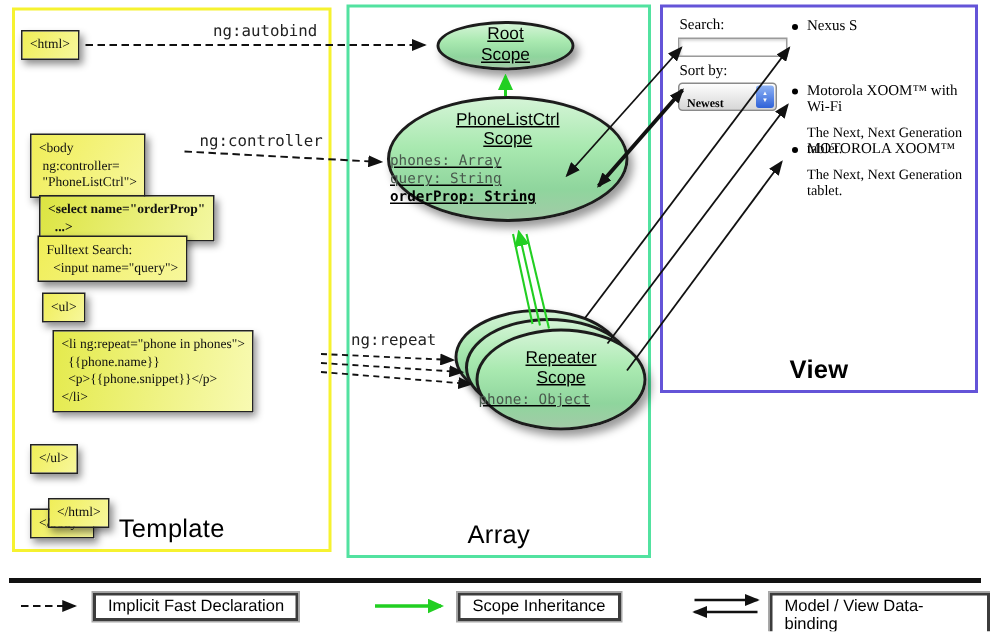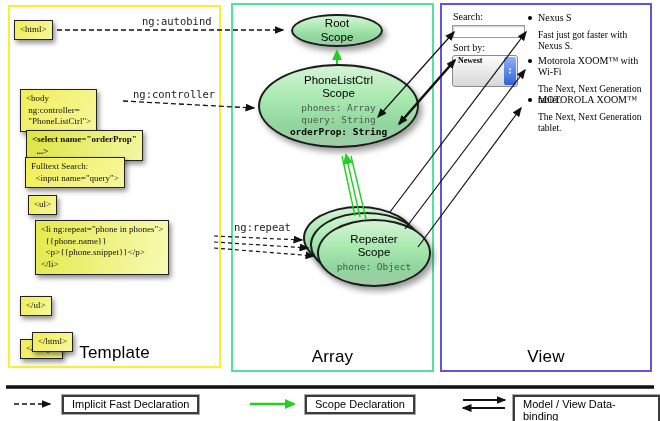--- a/index.html
+++ b/index.html
@@ -3,57 +3,57 @@
 <meta charset="utf-8">
 <style>
   * { margin:0; padding:0; box-sizing:border-box; }
   body { background:#fff; font-family:"Liberation Sans", sans-serif; }
   #stage { position:relative; width:660px; height:421px; background:#fff; overflow:hidden; }
 
   
   .col { position:absolute; background:#fff; border:2px solid; }
   .col-template { left:8px;  top:5px; width:213px; height:363px; border-color:#f6f230; }
   .col-model    { left:231px; top:3px; width:203px; height:369px; border-color:#52e2a0; }
-  .col-view     { left:440px; top:3px; width:212px; height:369px; border-color:#6454d8; }
+  .col-view     { left:440px; top:3px; width:212px; height:259px; border-color:#6454d8;font-weight:bold; }
   .col-label { position:absolute; bottom:3px; left:0; right:0; text-align:center;
                font-size:17px; color:#000; letter-spacing:.2px; }
 
   
   .codebox { position:absolute; font-family:Liberation Serif, serif; font-size:9px;
              line-height:1.3; color:#111; white-space:pre; padding:3px 5px;
              border:1px solid #222; background:linear-gradient(120deg,#f0ee58,#f7f79c);
              box-shadow:2px 3px 5px rgba(0,0,0,.45); z-index:3; }
   .codebox.strong { background:linear-gradient(110deg,#dce441,#f3f7a2); font-weight:bold; }
   .codebox.wide   { background:linear-gradient(100deg,#e4ea4c,#f8fab2); }
 
   
   .arrow-label { position:absolute; font-family:"DejaVu Sans Mono", monospace;
                  font-size:10.5px; color:#222; z-index:4; }
 
   
   .ellipse { position:absolute; border:2px solid #1c1c1c; border-radius:50%;
              background:linear-gradient(180deg,#d4f4d6 0%,#a9e9b0 40%,#8fd59d 75%,#a2cba7 100%);
              box-shadow:3px 4px 6px rgba(0,0,0,.4); z-index:2;
-             display:flex; flex-direction:column; align-items:center; justify-content:center; }
+             display:flex; flex-direction:column; justify-content:center;text-decoration:underline; }
   .ellipse .title { font-size:11.5px; color:#000; text-align:center; white-space:pre; line-height:1.15; }
   .ellipse .props { font-family:"DejaVu Sans Mono", monospace; font-size:9.5px; color:#49594d;
                     white-space:pre; line-height:1.25; margin-top:2px; }
   .ellipse .props-bold { font-family:"DejaVu Sans Mono", monospace; font-size:9.5px; color:#000;
                     font-weight:bold; white-space:pre; line-height:1.25; }
 
   
   .view-label { position:absolute; font-family:"Liberation Serif", serif; font-size:10px; color:#000; }
   .search-input { position:absolute; left:452px; top:25px; width:73px; height:13px;
                   border:1px solid #9a9a9a; background:#fff; box-shadow:inset 1px 1px 2px rgba(0,0,0,.2);
                   font-size:9px; padding:0 2px; }
-  .sort-select { position:absolute; left:452px; top:55px; width:66px; height:32px;
+  .sort-select { position:absolute; left:452px; top:55px; width:66px; height:19px;
                  border:1px solid #8a8a8a; border-radius:3px;
                  background:linear-gradient(180deg,#fdfdfd,#d7d7d7);
                  font-family:"Liberation Serif", serif; font-size:8px; font-weight:bold;
-                 display:flex; align-items:flex-start; padding-left:5px; z-index:3; }
+                 display:flex; align-items:flex-end; padding-left:5px; z-index:3; }
   .sort-stepper { position:absolute; right:1px; top:1px; bottom:1px; width:12px; border-radius:2px;
                   background:linear-gradient(180deg,#8fb3f5,#2f62d8);
                   display:flex; flex-direction:column; align-items:center; justify-content:center;
                   color:#fff; font-size:4px; line-height:1.1; }
   .phone-item { position:absolute; left:528px; width:124px; z-index:3; }
   .phone-name { font-family:"Liberation Serif", serif; font-size:10px; color:#000; display:flex; }
   .bullet { width:4px; height:4px; background:#000; border-radius:50%; margin:4px 6px 0 0; flex:none; }
   .phone-snippet { font-family:"Liberation Serif", serif; font-size:9.5px; color:#000;
                    margin:7px 0 0 10px; line-height:1.2; }
 
@@ -131,39 +131,38 @@
         <span>▲</span>
         <span>▼</span>
       </span>
   </div>
 
   <div class="phone-item" style="top:12px;">
     <div class="phone-name">
       <span class="bullet"></span>
       <span>Nexus S</span>
     </div>
-    <div class="phone-snippet">Fast just got faster with Nexus S.</div>
   </div>
   <div class="phone-item" style="top:55px;">
     <div class="phone-name">
       <span class="bullet"></span>
       <span>Motorola XOOM™ with Wi-Fi</span>
     </div>
     <div class="phone-snippet">The Next, Next Generation tablet.</div>
   </div>
   <div class="phone-item" style="top:94px;">
     <div class="phone-name">
       <span class="bullet"></span>
       <span>MOTOROLA XOOM™</span>
     </div>
     <div class="phone-snippet">The Next, Next Generation tablet.</div>
   </div>
 
   <div class="legend-box" style="left:62px;">Implicit Fast Declaration</div>
-  <div class="legend-box" style="left:305px;">Scope Declaration</div>
+  <div class="legend-box" style="left:305px;">Scope Inheritance</div>
   <div class="legend-box" style="left:513px;">Model / View Data-binding</div>
 
   <svg class="overlay" width="660" height="421" viewBox="0 0 660 421">
     <defs>
       <marker id="ab" markerUnits="userSpaceOnUse" markerWidth="10" markerHeight="8" refX="8.5" refY="4" orient="auto-start-reverse">
         <path d="M0,0 L10,4 L0,8 z" fill="#111"></path>
       </marker>
       <marker id="ag" markerUnits="userSpaceOnUse" markerWidth="11" markerHeight="10" refX="9" refY="5" orient="auto-start-reverse">
         <path d="M0,0 L11,5 L0,10 z" fill="#22cf22"></path>
       </marker>

